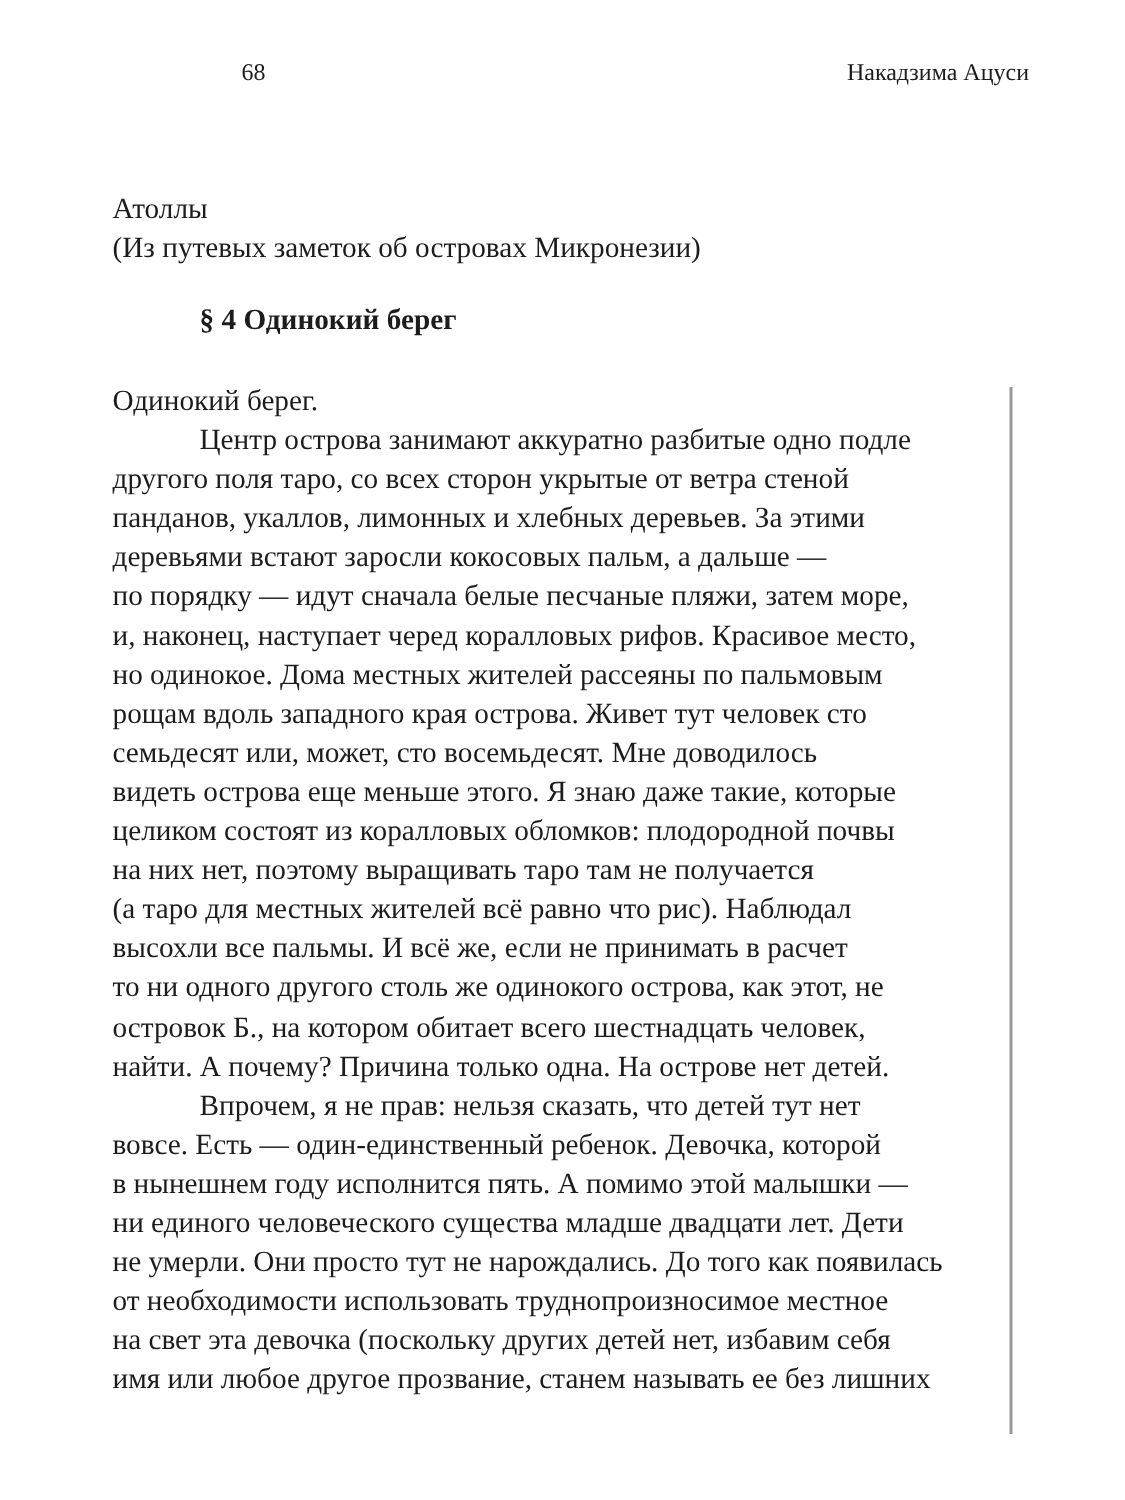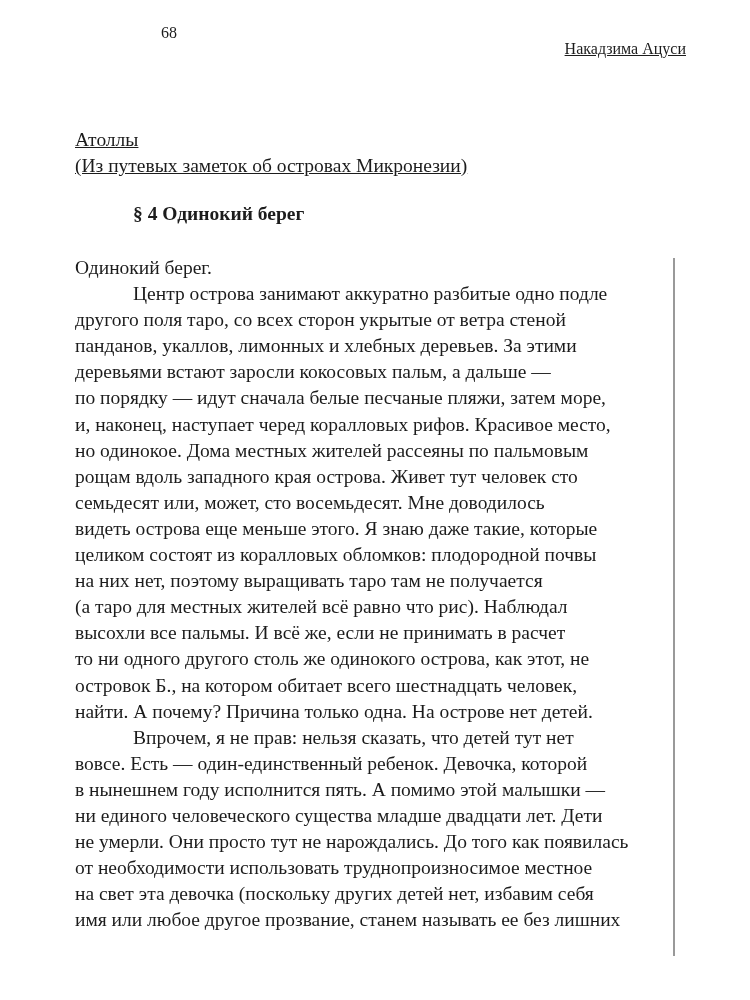--- a/index.html
+++ b/index.html
@@ -12,43 +12,41 @@
     width: 750px;
     height: 1000px;
     background: #ffffff;
     font-family: "Liberation Serif", serif;
     color: #1c1c1c;
     overflow: hidden;
   }
   .running-head-num {
     position: absolute;
     left: 161px;
-    top: 24px;
+    top: 40px;
     font-size: 16px;
     line-height: 17px;
     white-space: nowrap;
   }
   .running-head-author {
     position: absolute;
     right: 64px;
     top: 40px;
     font-size: 16px;
     line-height: 17px;
     white-space: nowrap;
     text-align: left;
-    text-decoration: underline;
   }
   .title-block {
     position: absolute;
     left: 75px;
     top: 127px;
     font-size: 19.5px;
     line-height: 26px;
     white-space: nowrap;
-    text-decoration: underline;
   }
   .section-heading {
     position: absolute;
     left: 133px;
     top: 201px;
     font-size: 19.5px;
     line-height: 26px;
     white-space: nowrap;
     font-weight: bold;
   }

